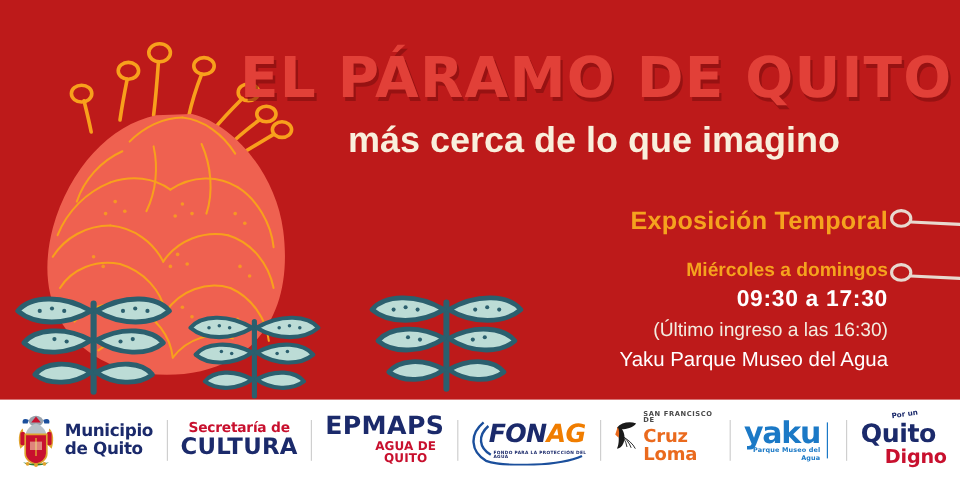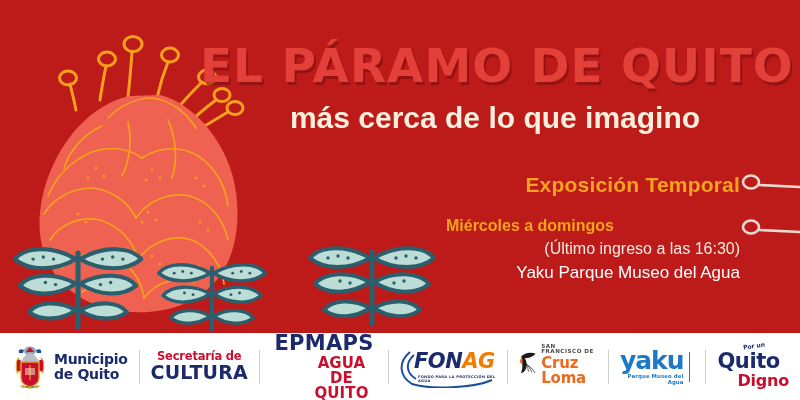--- a/index.html
+++ b/index.html
@@ -39,21 +39,21 @@
   }
   
   .info{
     position:absolute;right:60px;top:172px;width:420px;text-align:right;
   }
   .info .expo{
     font-size:21px;font-weight:bold;color:#f5a31e;line-height:1.2;
     letter-spacing:.2px;
   }
   .info .days{
-    font-size:16px;font-weight:bold;color:#f5a31e;margin-top:19px;line-height:1.2;text-align:center;
+    font-size:16px;font-weight:bold;color:#f5a31e;margin-top:19px;line-height:1.2;
   }
   .info .hours{
     font-size:19px;font-weight:bold;color:#ffffff;margin-top:4px;line-height:1.2;
     letter-spacing:.6px;
   }
   .info .last{
     font-size:16px;color:#f3ece0;margin-top:4px;line-height:1.25;
   }
   .info .place{
     font-size:17px;color:#ffffff;margin-top:3px;line-height:1.25;
@@ -71,21 +71,21 @@
   .sep{width:1px;height:34px;background:#cfcfcf;flex:0 0 1px;}
   .muni-txt{
     font-family:"DejaVu Sans",sans-serif;font-weight:bold;color:#1b2a6b;
     font-size:14px;line-height:1.05;letter-spacing:-.3px;margin-left:5px;
   }
   .cultura{text-align:center;line-height:1;}
   .cultura .c1{color:#c8102e;font-weight:bold;font-size:11.5px;letter-spacing:-.2px;font-family:"DejaVu Sans",sans-serif;}
   .cultura .c2{color:#1b2a6b;font-weight:bold;font-size:19px;letter-spacing:.2px;font-family:"DejaVu Sans",sans-serif;margin-top:1px;}
   .epmaps{text-align:center;line-height:1;}
   .epmaps .e1{color:#1b2a6b;font-weight:bold;font-size:21px;letter-spacing:.3px;font-family:"DejaVu Sans",sans-serif;}
-  .epmaps .e2{color:#c8102e;font-weight:bold;font-size:15px;letter-spacing:.1px;font-family:"DejaVu Sans",sans-serif;margin-top:2px;margin-left:35px;}
+  .epmaps .e2{color:#c8102e;font-weight:bold;font-size:10px;letter-spacing:.1px;font-family:"DejaVu Sans",sans-serif;margin-top:2px;margin-left:35px;}
   .fonag{position:relative;width:96px;height:42px;}
   .fonag .ftxt{
     position:absolute;left:14px;top:3px;font-family:"DejaVu Sans",sans-serif;
     font-weight:bold;font-style:italic;font-size:21px;letter-spacing:-.5px;
   }
   .fonag .ftxt .a{color:#1b2a6b;}
   .fonag .ftxt .b{color:#f07d00;}
   .fonag .ftag{
     position:absolute;left:18px;top:29px;font-size:3.6px;color:#1b2a6b;
     font-family:"DejaVu Sans",sans-serif;font-weight:bold;letter-spacing:.3px;
@@ -240,20 +240,21 @@
   <svg class="pin" style="left:740px;top:219px;" width="60" height="20" viewBox="0 0 60 20">
     <g stroke="#e8d9cf" stroke-width="2.6" fill="none" stroke-linecap="round">
       <ellipse cx="11" cy="8" rx="8" ry="6.5"></ellipse>
       <path d="M19,11 L60,13"></path>
     </g>
   </svg>
 
   <div class="info">
     <div class="expo">Exposición Temporal</div>
     <div class="days">Miércoles a domingos</div>
+    <div class="hours">09:30 a 17:30</div>
     <div class="last">(Último ingreso a las 16:30)</div>
     <div class="place">Yaku Parque Museo del Agua</div>
   </div>
 
   <div class="logobar">
 
     <div class="logo">
       <svg width="38" height="46" viewBox="0 0 38 46">
         <ellipse cx="19" cy="7" rx="6" ry="4.5" fill="#9aa3ad"></ellipse>
         <path d="M19,3 L15,8 L23,8 Z" fill="#c8102e"></path>

